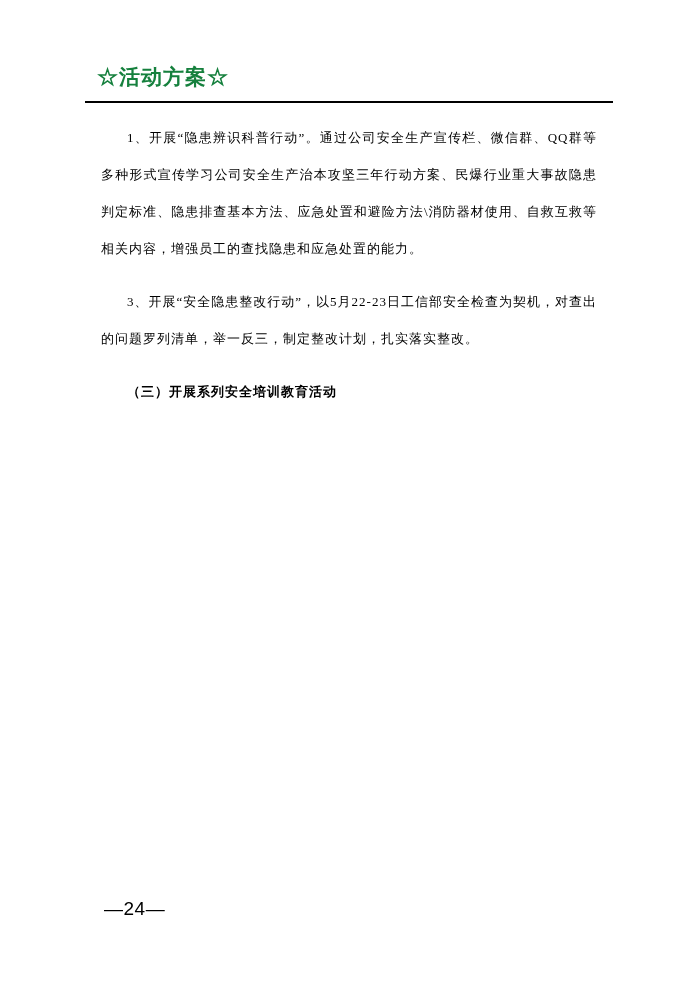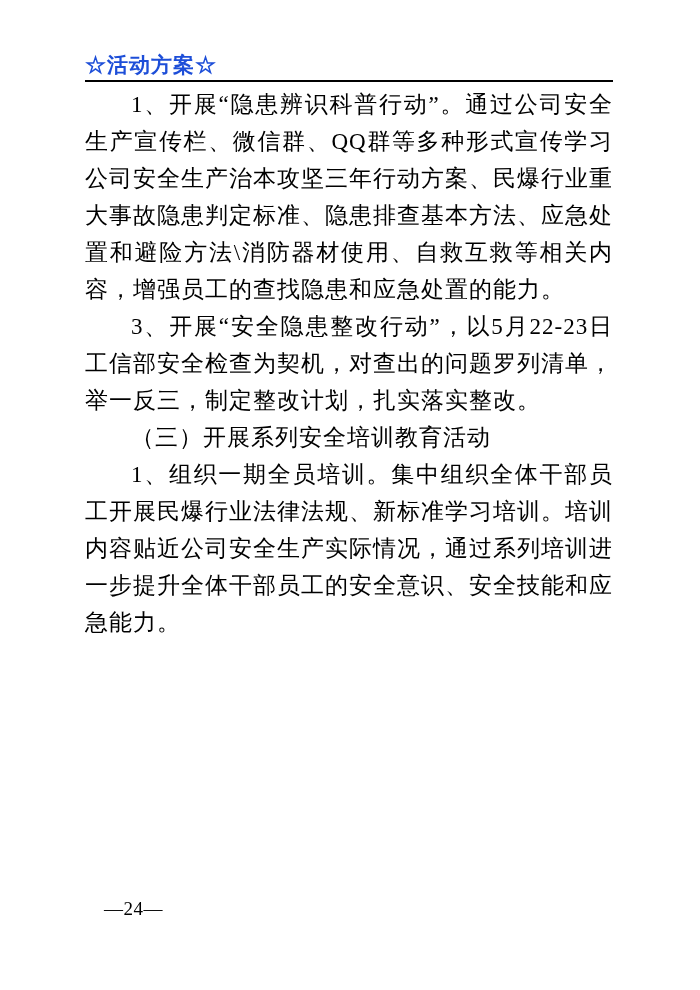--- a/index.html
+++ b/index.html
@@ -12,72 +12,71 @@
     width: 700px;
     height: 990px;
     background: #ffffff;
     box-sizing: border-box;
     padding: 53px 87px 0 85px;
     color: #000000;
     font-family: "Liberation Serif", serif;
     overflow: hidden;
   }
   .doc-header h1 {
-    margin: 0;
+    margin: 12px;
     font-family: "Liberation Sans", sans-serif;
     font-weight: 700;
     font-size: 21px;
     line-height: 24px;
     letter-spacing: 1px;
-    color: #1d4ed8;
+    color: #15803d;
   }
   .header-rule {
     height: 0;
     border-bottom: 2px solid #000000;
     margin-top: 3px;
   }
   .doc-body {
     margin-top: 4px;
   }
   .doc-body p {
-    margin: 0;
-    font-size: 23px;
+    margin: 16px;
+    font-size: 13px;
     line-height: 37px;
     letter-spacing: 1px;
     text-align: justify;
     text-align-last: left;
     text-indent: 2em;
     word-break: break-all;
   }
   .doc-body p.heading {
-    font-weight: 400;
+    font-weight: 700;
   }
   .page-number {
     position: absolute;
     left: 104px;
     top: 898px;
     font-size: 19px;
     letter-spacing: 0.5px;
-    font-family: Liberation Serif, serif;
+    font-family: Liberation Sans, sans-serif;
   }
 </style>
 </head>
 <body>
 
 <div class="page">
 
   <header class="doc-header">
     <h1>☆活动方案☆</h1>
     <div class="header-rule"></div>
   </header>
 
   <main class="doc-body">
     <p class="body">1、开展“隐患辨识科普行动”。通过公司安全生产宣传栏、微信群、QQ群等多种形式宣传学习公司安全生产治本攻坚三年行动方案、民爆行业重大事故隐患判定标准、隐患排查基本方法、应急处置和避险方法\消防器材使用、自救互救等相关内容，增强员工的查找隐患和应急处置的能力。</p>
     <p class="body">3、开展“安全隐患整改行动”，以5月22-23日工信部安全检查为契机，对查出的问题罗列清单，举一反三，制定整改计划，扎实落实整改。</p>
     <p class="heading">（三）开展系列安全培训教育活动</p>
-    <p class="body">1、组织一期全员培训。集中组织全体干部员工开展民爆行业法律法规、新标准学习培训。培训内容贴近公司安全生产实际情况，通过系列培训进一步提升全体干部员工的安全意识、安全技能和应急能力。</p>
   </main>
 
   <footer>
     <div class="page-number">—24—</div>
   </footer>
 
 </div>
 
 </body></html>

